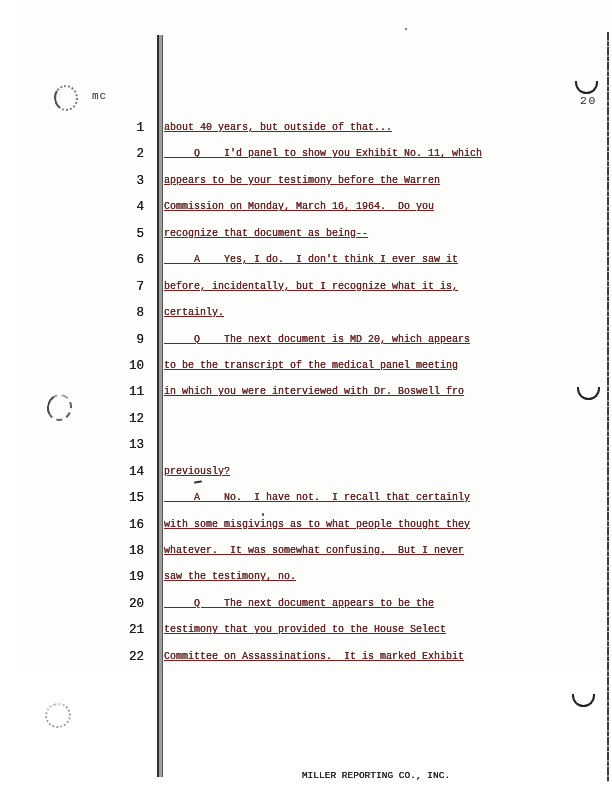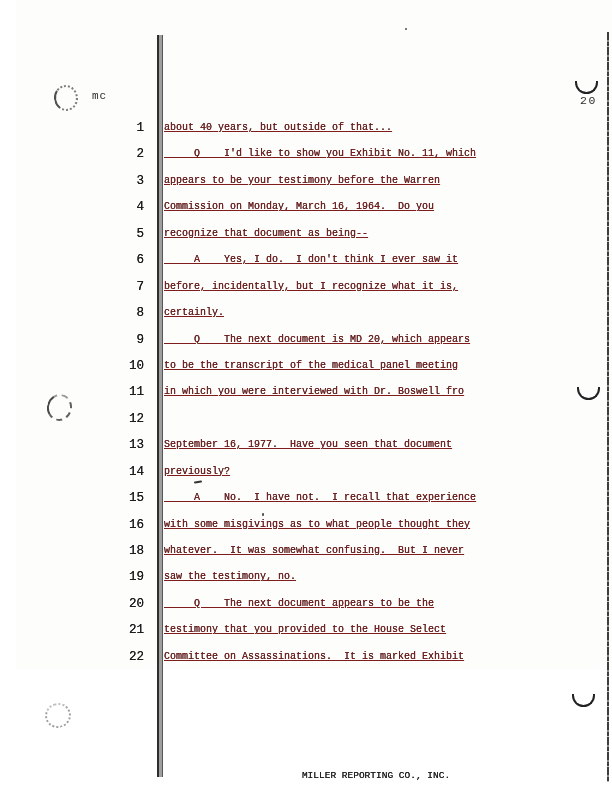--- a/index.html
+++ b/index.html
@@ -112,21 +112,21 @@
   <div class="pagenum">20</div>
 
   <div class="transcript" id="transcript">
   <div class="row">
     <span class="num">1</span>
     <span class="txt">about 40 years, but outside of that...</span>
   </div>
 
   <div class="row">
     <span class="num">2</span>
-    <span class="txt">     Q    I'd like to show you Exhibit No. 11, which</span>
+    <span class="txt">     Q    I'd panel to show you Exhibit No. 11, which</span>
   </div>
 
   <div class="row">
     <span class="num">3</span>
     <span class="txt">appears to be your testimony before the Warren</span>
   </div>
 
   <div class="row">
     <span class="num">4</span>
     <span class="txt">Commission on Monday, March 16, 1964.  Do you</span>
@@ -166,31 +166,30 @@
     <span class="num">11</span>
     <span class="txt">in which you were interviewed with Dr. Boswell fro</span>
   </div>
 
   <div class="row">
     <span class="num">12</span>
   </div>
 
   <div class="row">
     <span class="num">13</span>
-    <span class="txt">September 16, 1977.  Have you seen that document</span>
   </div>
 
   <div class="row">
     <span class="num">14</span>
     <span class="txt">previously?</span>
   </div>
 
   <div class="row">
     <span class="num">15</span>
-    <span class="txt">     A    No.  I have not.  I recall that experience</span>
+    <span class="txt">     A    No.  I have not.  I recall that certainly</span>
   </div>
 
   <div class="row">
     <span class="num">16</span>
     <span class="txt">with some misgivings as to what people thought they</span>
   </div>
 
 
   <div class="row">
     <span class="num">18</span>

